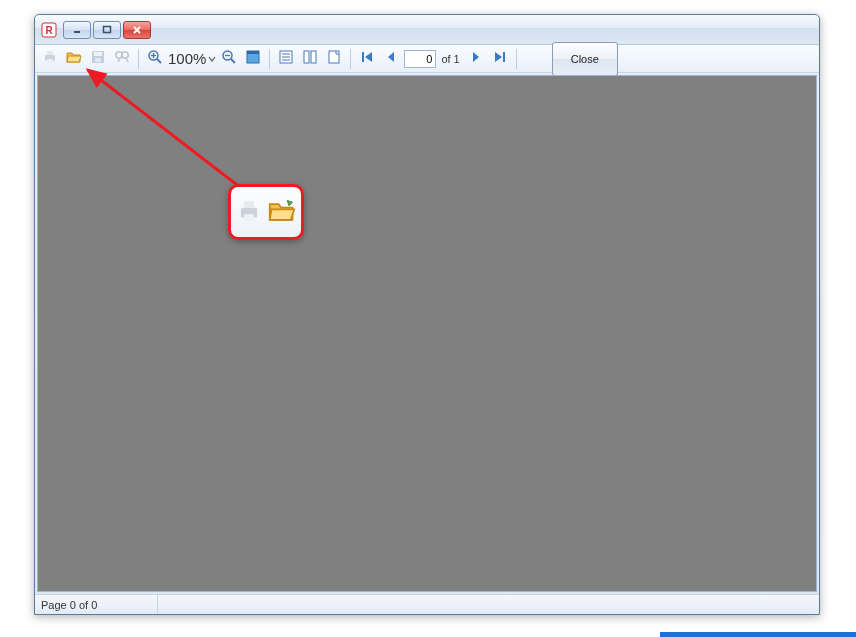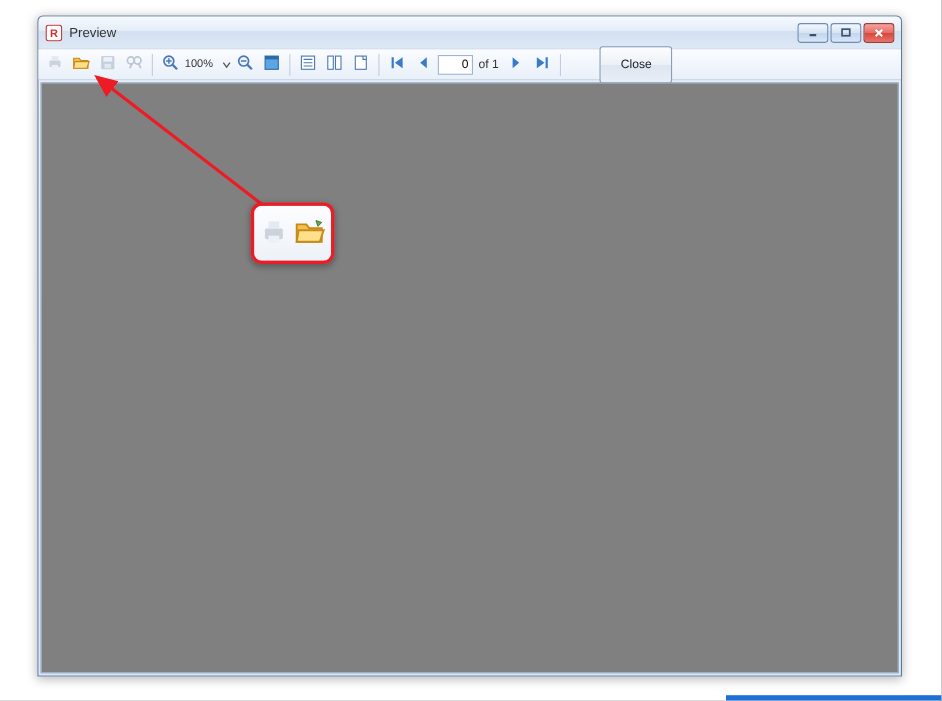--- a/index.html
+++ b/index.html
@@ -76,21 +76,21 @@
     width: 1px; height: 20px;
     background: #c0cde0;
     margin: 0 3px;
   }
   .zoom-combo {
     display: flex; align-items: center;
     height: 20px;
     gap: 2px;
   }
   .zoom-text {
-    font-size: 10px; color: #333;
+    font-size: 15px; color: #333;
     min-width: 32px;
   }
   .dropdown-arrow {
     width: 8px; height: 8px;
     display: inline-flex; align-items: center; justify-content: center;
   }
   .page-input {
     width: 32px; height: 18px;
     border: 1px solid #9db4d2;
     background: #fff;
@@ -168,21 +168,20 @@
 
 <div class="window">
 
   <div class="titlebar">
     <span class="app-icon">
       <svg width="16" height="16" viewBox="0 0 16 16">
         <rect x="1" y="1" width="14" height="14" rx="2" fill="#fff" stroke="#c33" stroke-width="1"></rect>
         <text x="8" y="12" text-anchor="middle" font-size="10" font-weight="bold" fill="#c33">R</text>
       </svg>
     </span>
-    <span class="title">Preview</span>
     <div class="win-btns">
       <div class="win-btn">
         <svg width="10" height="10">
             <line x1="2" y1="7" x2="8" y2="7" stroke="#39506f" stroke-width="2"></line>
           </svg>
       </div>
       <div class="win-btn">
         <svg width="10" height="10">
             <rect x="1.5" y="1.5" width="7" height="6" fill="none" stroke="#39506f" stroke-width="1.5"></rect>
           </svg>
@@ -352,20 +351,23 @@
     <div class="tb-sep"></div>
 
     <div class="close-btn">
       <span>Close</span>
     </div>
 
   </div>
 
   <div class="content"></div>
 
+  <div class="statusbar">
+    <div class="status-cell">Page 0 of 0</div>
+  </div>
 
 </div>
 
 <svg class="arrow-svg" width="210" height="160">
   <defs>
     <marker id="arrowhead" markerWidth="8" markerHeight="8" refX="6" refY="3" orient="auto">
       <path d="M0 0 L7 3 L0 6 z" fill="#ed1c24"></path>
     </marker>
   </defs>
   <line x1="180" y1="138" x2="14" y2="10" stroke="#ed1c24" stroke-width="3" marker-end="url(#arrowhead)"></line>

